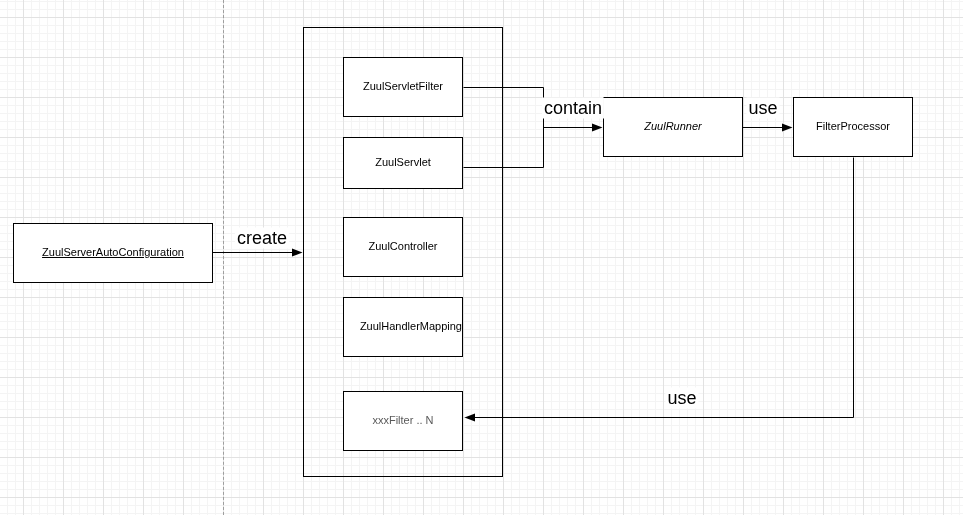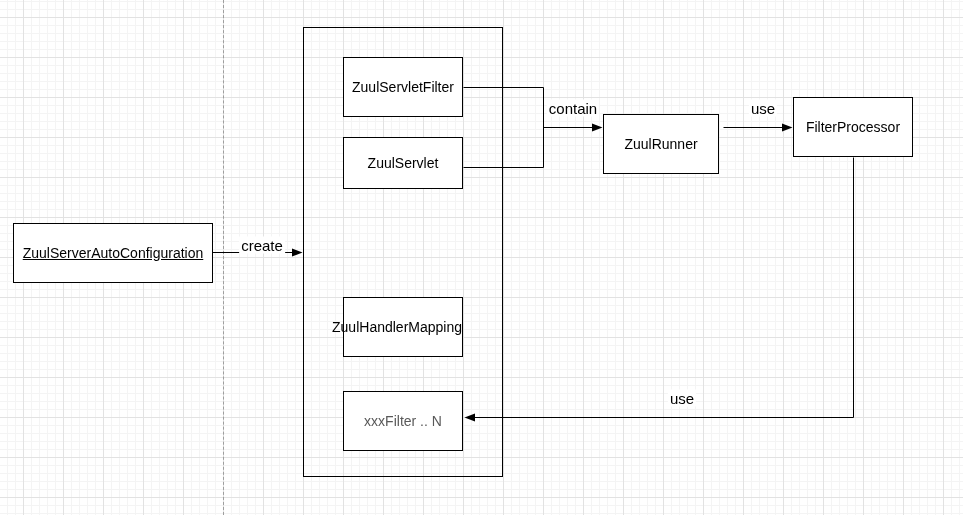--- a/index.html
+++ b/index.html
@@ -38,37 +38,37 @@
     height: 515px;
   }
   .node {
     position: absolute;
     box-sizing: border-box;
     background: #ffffff;
     border: 1px solid #000000;
     display: flex;
     align-items: center;
     justify-content: center;
-    font-size: 14px;
+    font-size: 11px;
     color: #000000;
     text-align: center;
     line-height: 1.2;
   }
   .node.group {
     background: transparent;
   }
   .node.muted {
     color: #595959;
   }
   .edge-label {
     position: absolute;
     transform: translate(-50%, -50%);
     background: #ffffff;
     padding: 0 2px;
-    font-size: 15px;
+    font-size: 18px;
     color: #000000;
     white-space: nowrap;
   }
 </style>
 </head>
 <body>
 
 <div class="canvas">
 
   <div class="page-boundary"></div>
@@ -97,38 +97,41 @@
   </div>
 
   <div class="node" style="left:343px; top:57px; width:120px; height:60px;">
     <span>ZuulServletFilter</span>
   </div>
 
   <div class="node" style="left:343px; top:137px; width:120px; height:52px;">
     <span>ZuulServlet</span>
   </div>
 
+  <div class="node" style="left:343px; top:217px; width:120px; height:60px;">
+    <span>ZuulController</span>
+  </div>
 
   <div class="node" style="left:343px; top:297px; width:120px; height:60px;justify-content:flex-end;">
     <span>ZuulHandlerMapping</span>
   </div>
 
   <div class="node muted" style="left:343px; top:391px; width:120px; height:60px;">
     <span>xxxFilter .. N</span>
   </div>
 
-  <div class="node" style="left:603px; top:114px; width:116px; height:60px;">
+  <div class="node" style="left:603px; top:97px; width:140px; height:60px;font-style:italic;">
     <span>ZuulRunner</span>
   </div>
 
   <div class="node" style="left:793px; top:97px; width:120px; height:60px;">
     <span>FilterProcessor</span>
   </div>
 
-  <div class="edge-label" style="left:262px; top:245px;">create</div>
+  <div class="edge-label" style="left:262px; top:238px;">create</div>
 
   <div class="edge-label" style="left:573px; top:108px;">contain</div>
 
   <div class="edge-label" style="left:763px; top:108px;">use</div>
 
   <div class="edge-label" style="left:682px; top:398px;">use</div>
 
 </div>
 
 </body></html>

